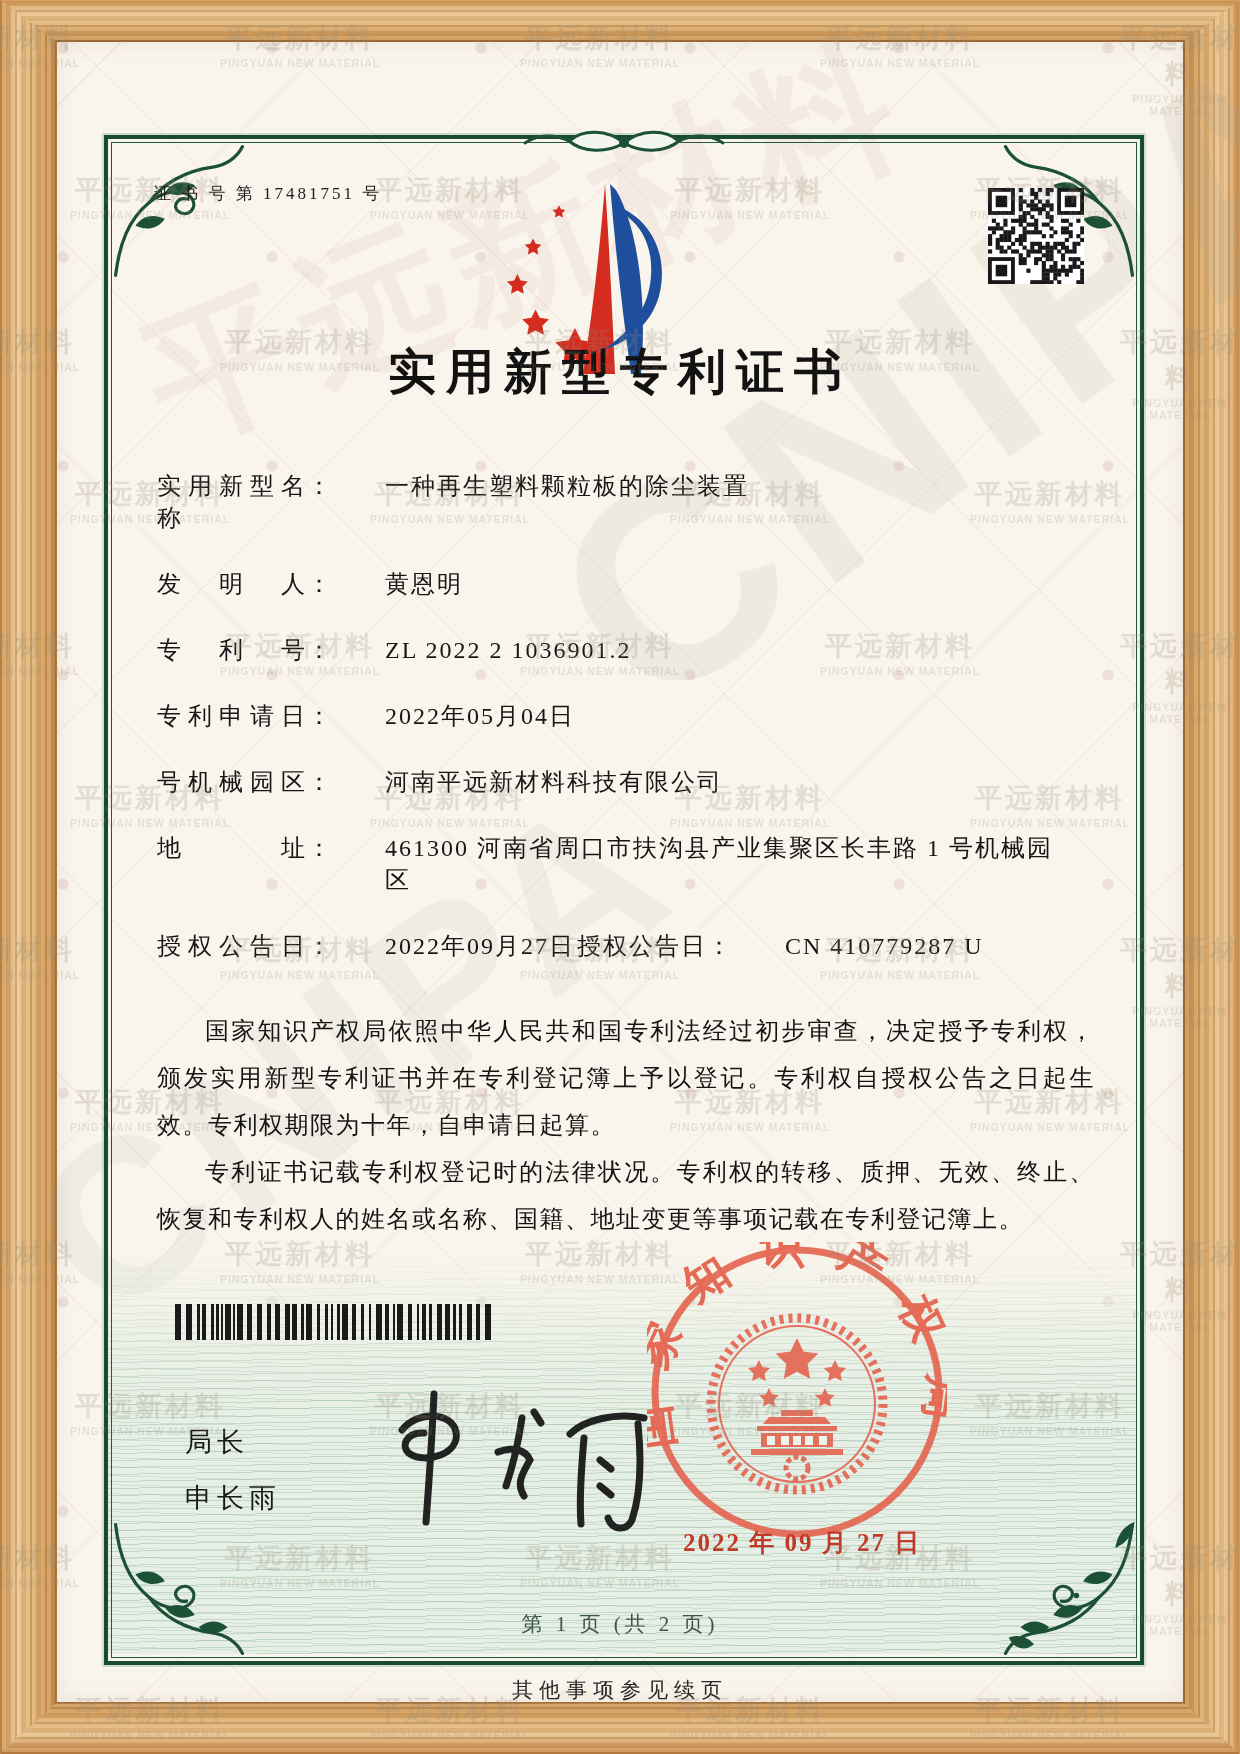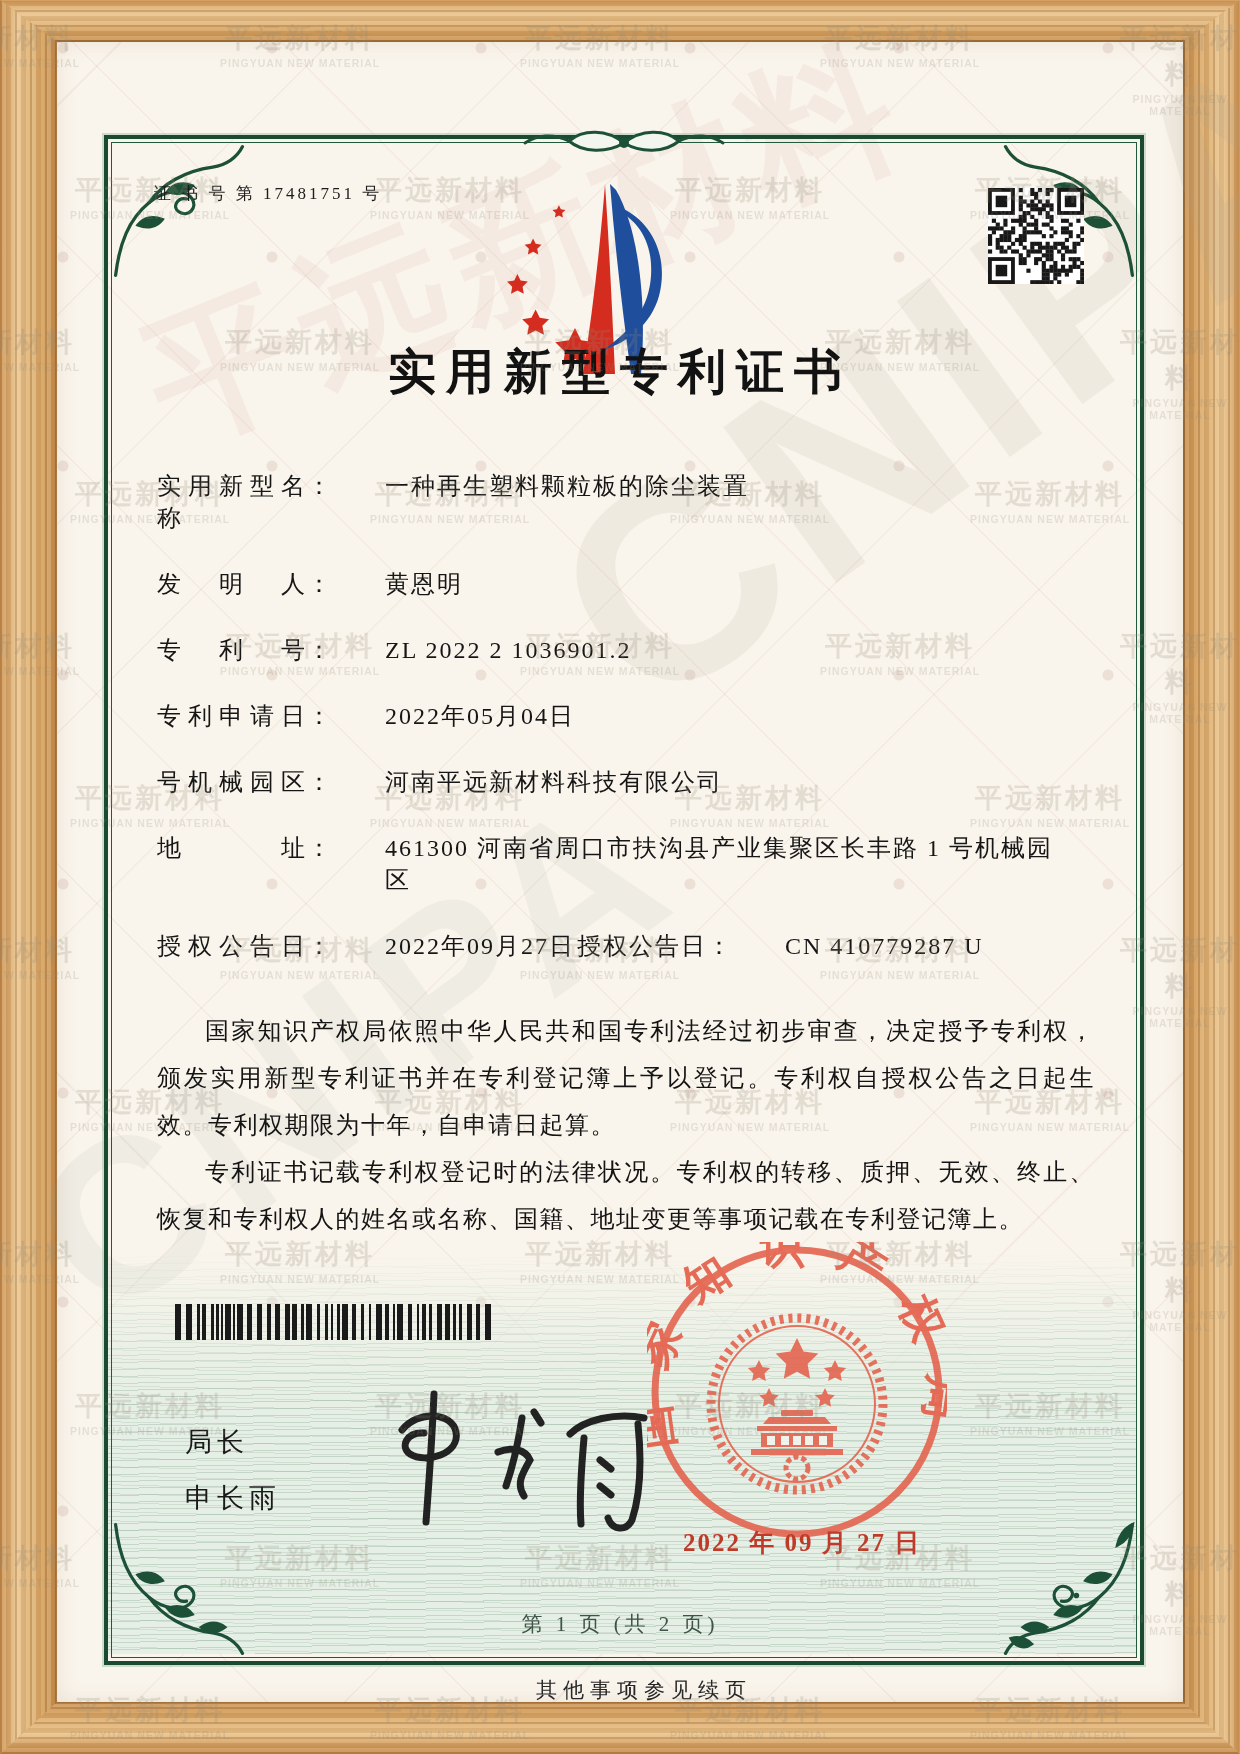--- a/index.html
+++ b/index.html
@@ -99,21 +99,21 @@
            font-family:"Liberation Sans","DejaVu Sans",sans-serif;}
   .sig{position:absolute;left:315px;top:1338px;width:300px;height:160px;}
 
   .seal{position:absolute;left:590px;top:1200px;width:300px;height:300px;mix-blend-mode:multiply;opacity:.93;}
   .seal-date{position:absolute;left:585px;top:1484px;width:320px;text-align:center;
              font-size:25px;letter-spacing:2px;color:#bf3a28;font-weight:bold;z-index:21;}
 
   .page-footer{position:absolute;left:0;width:100%;top:1568px;text-align:center;
                font-size:21px;letter-spacing:4px;color:#3f5448;}
   .cont-note{position:absolute;left:0;width:100%;top:1634px;text-align:center;
-             font-size:21px;letter-spacing:6px;color:#262626;padding-left:24px;}
+             font-size:21px;letter-spacing:6px;color:#262626;}
 </style>
 </head>
 <body>
 
 <div class="page">
 
   <div class="wood wood-top"></div>
   <div class="wood wood-bottom"></div>
   <div class="wood wood-left"></div>
   <div class="wood wood-right"></div>

